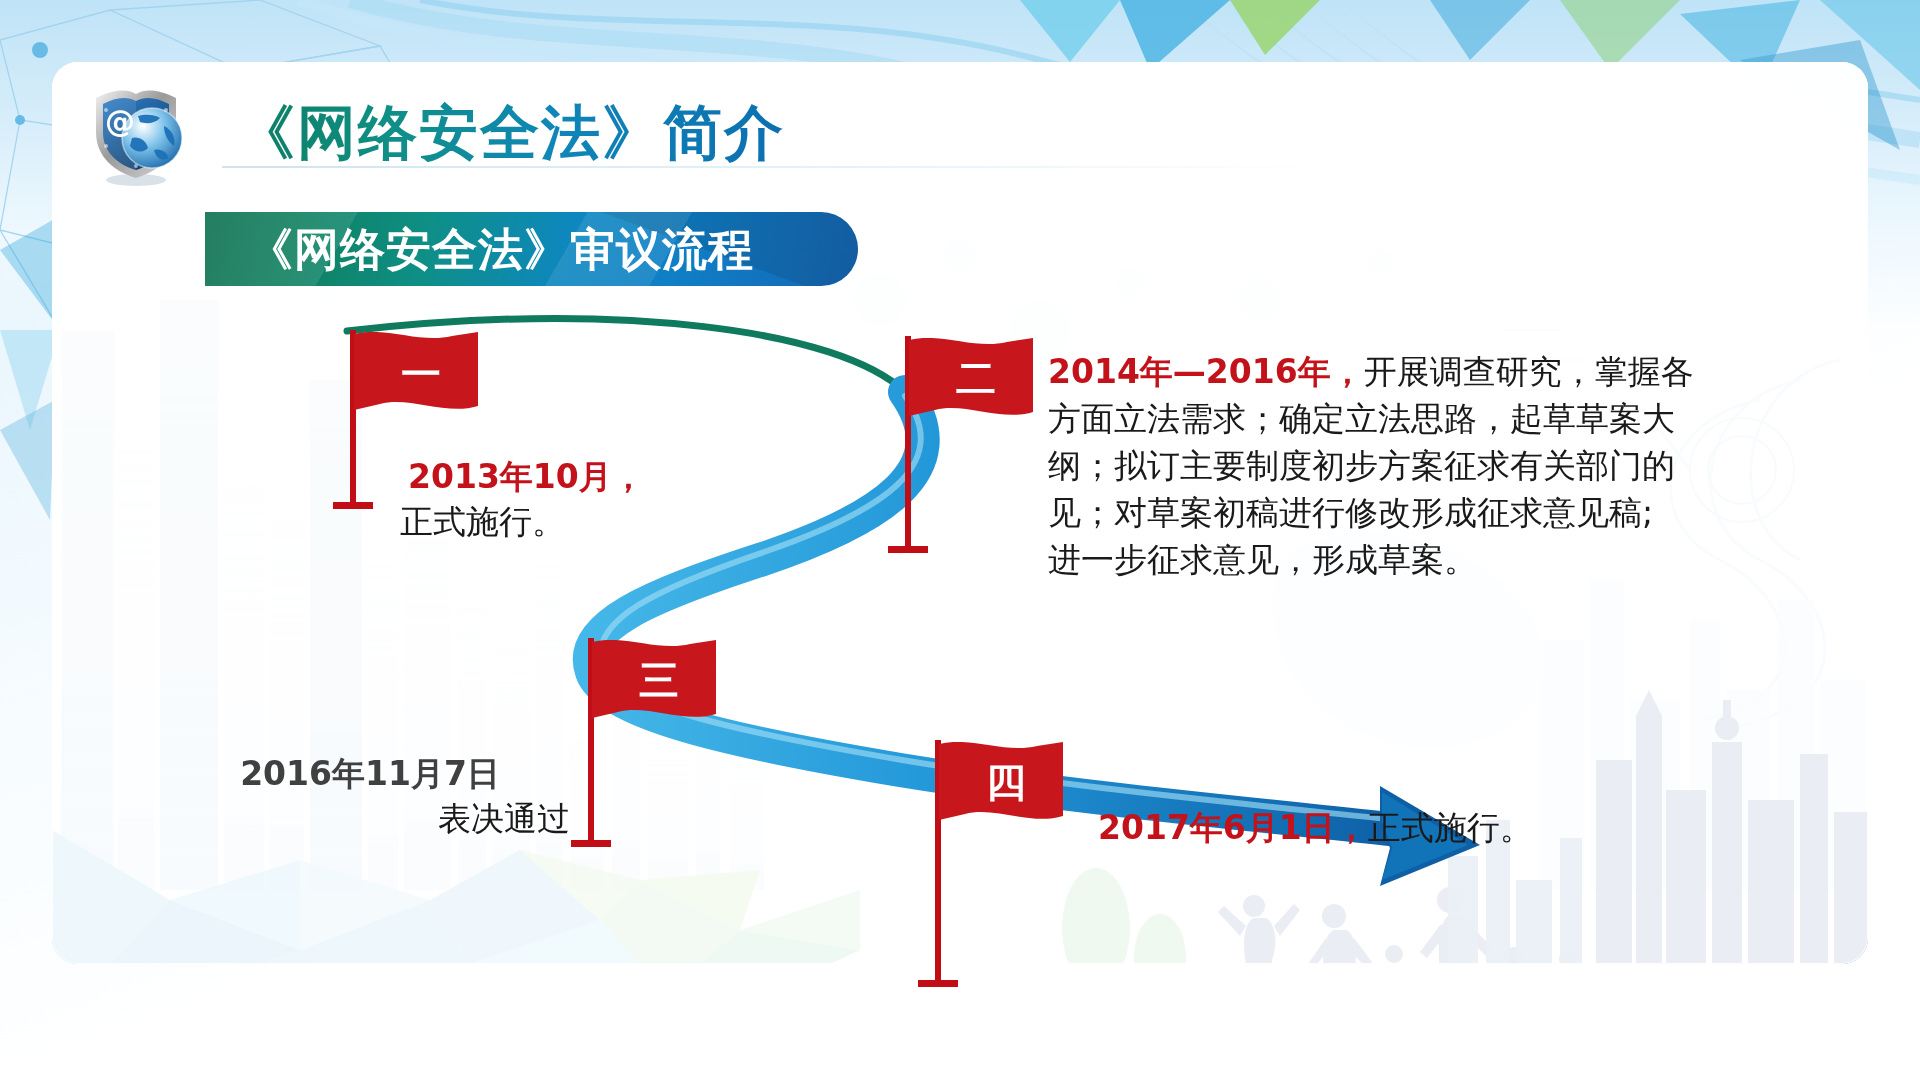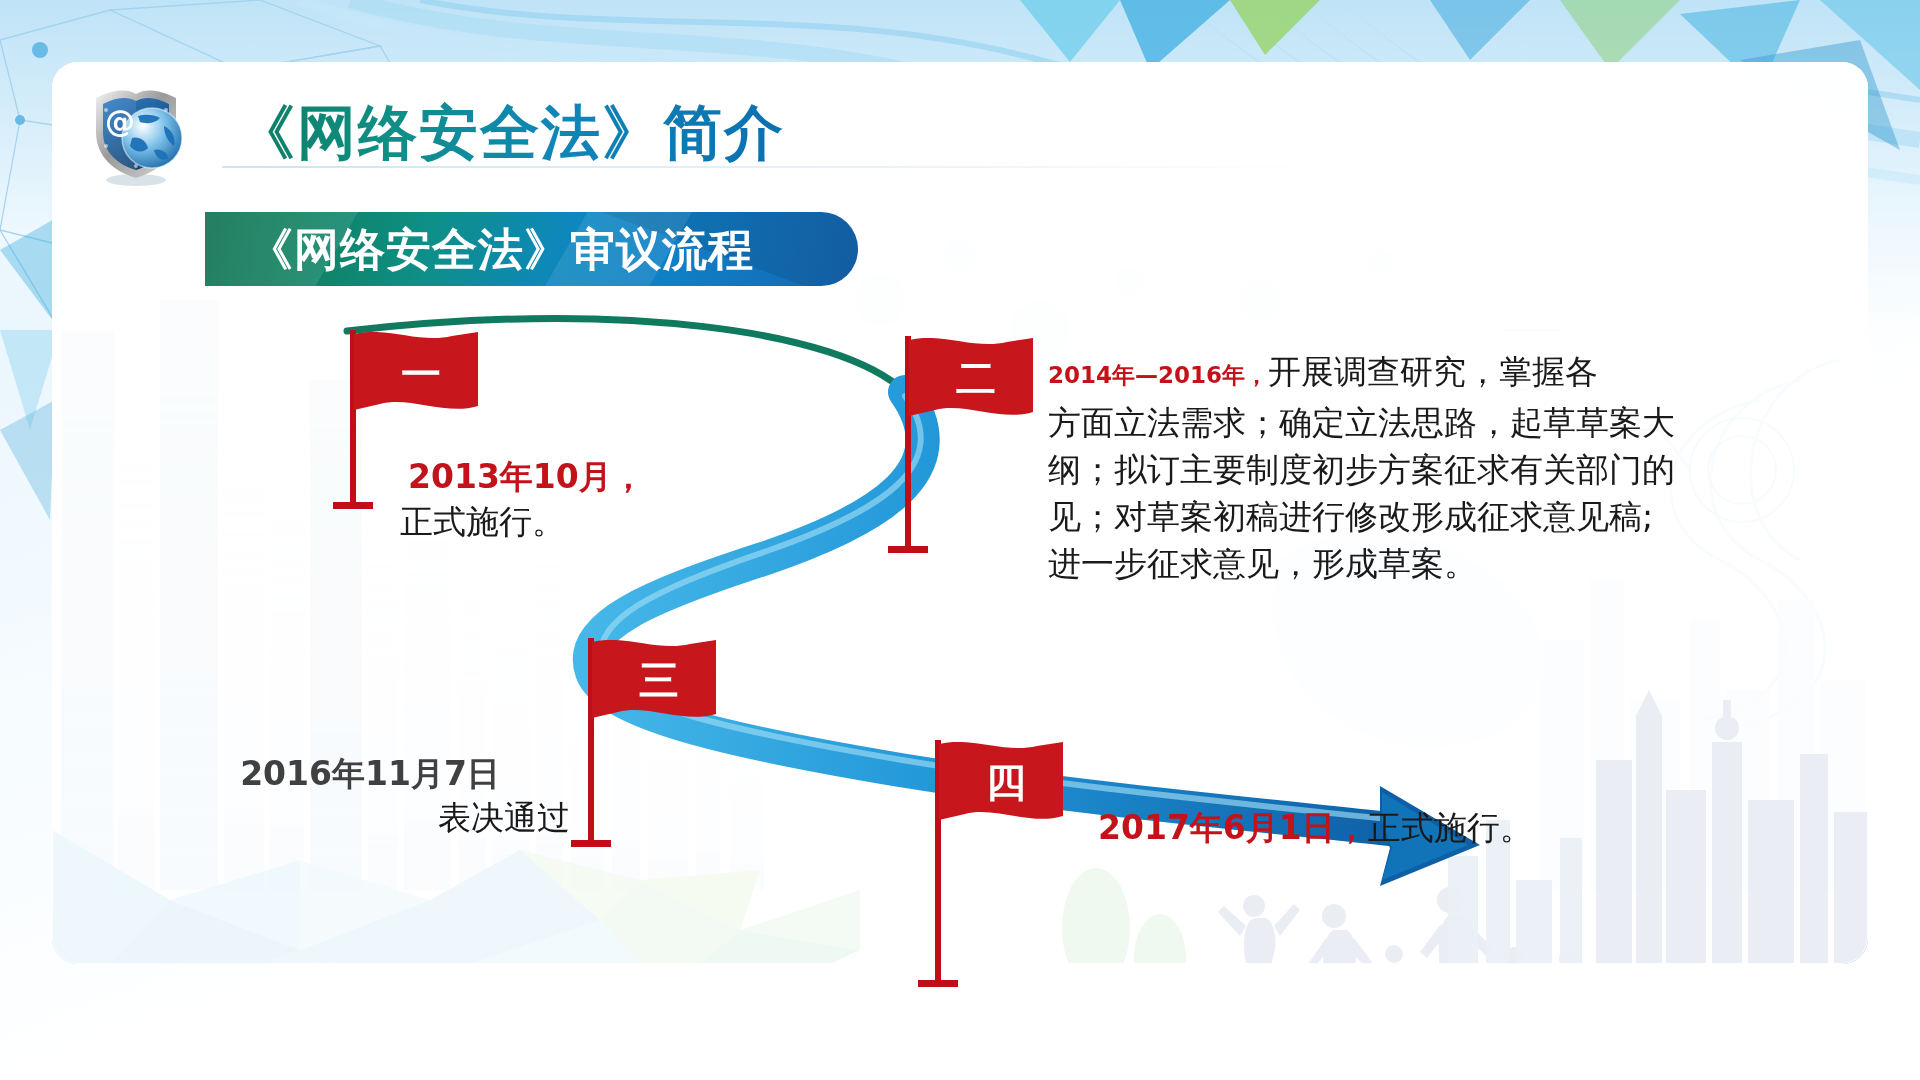--- a/index.html
+++ b/index.html
@@ -51,31 +51,31 @@
   .flag .cloth{position:absolute;left:4px;top:2px;}
   .flag .num{position:absolute;color:#ffffff;font-weight:700;
     font-family:"DejaVu Sans","Liberation Sans",sans-serif;text-align:center;}
 
   
   .tb{position:absolute;}
   .lead{color:#c3121a;font-weight:700;}
   .body-cn{color:#1a1a1a;font-weight:400;}
   .p-block{font-size:33px;line-height:47px;color:#1a1a1a;
     font-family:"DejaVu Sans","Liberation Sans",sans-serif;}
-  .p-block .lead{font-size:23px;}
+  .p-block .lead{font-size:33px;}
 
   .t1-line1{font-size:33px;line-height:44px;color:#c3121a;font-weight:700;
     font-family:"DejaVu Sans","Liberation Sans",sans-serif;white-space:nowrap;margin-left:8px;}
   .t1-rest{font-size:33px;line-height:45px;color:#1a1a1a;
     font-family:"DejaVu Sans","Liberation Sans",sans-serif;}
 
   .t3-line1{font-size:33px;line-height:44px;color:#404040;font-weight:700;
     font-family:"DejaVu Sans","Liberation Sans",sans-serif;white-space:nowrap;text-align:center;}
   .t3-rest{font-size:33px;line-height:45px;color:#1a1a1a;text-align:right;
-    font-family:Liberation Serif, serif;white-space:nowrap;}
+    font-family:Liberation Sans, sans-serif;white-space:nowrap;}
 
   .t4{font-size:33px;line-height:44px;white-space:nowrap;
     font-family:"DejaVu Sans","Liberation Sans",sans-serif;}
 </style>
 </head>
 <body>
 
 <div id="stage">
 
   <div class="bg-base"></div>

